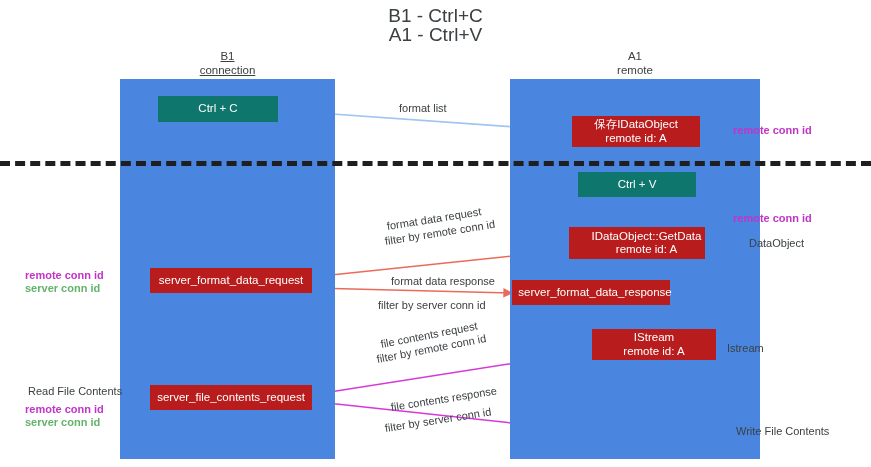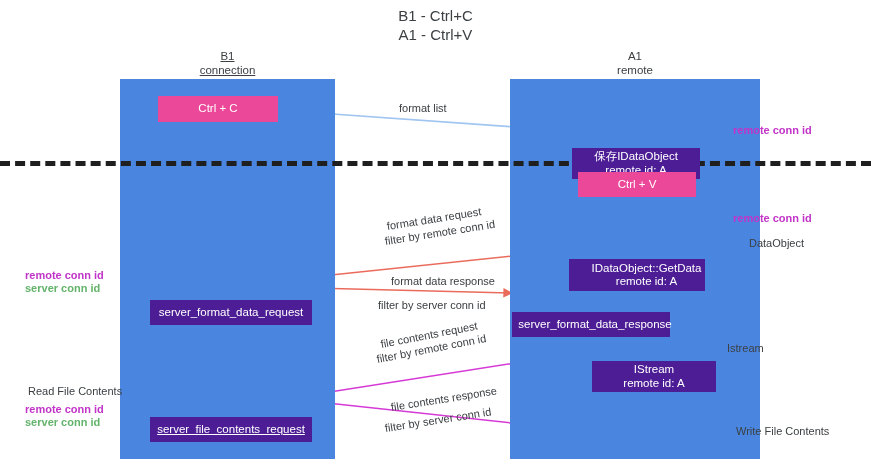--- a/index.html
+++ b/index.html
@@ -21,21 +21,21 @@
     width: 871px;
     height: 467px;
   }
 
   
   .title {
     position: absolute;
     left: 0; top: 6px;
     width: 871px;
     text-align: center;
-    font-size: 15px;
+    font-size: 19px;
     color: #3c4043;
     line-height: 19px;
     white-space: pre-line;
   }
 
   
   .lane-head {
     position: absolute;
     text-align: center;
     font-size: 11.5px;
@@ -57,22 +57,22 @@
     display: flex;
     flex-direction: column;
     align-items: center;
     justify-content: center;
     color: #ffffff;
     font-size: 11.5px;
     line-height: 13.5px;
     text-align: center;
     white-space: pre-line;
   }
-  .node.green { background: #ec4899; }
-  .node.orange { background: #4c1d95; margin-top: 32px; }
+  .node.green { background: #0f766e; }
+  .node.orange { background: #b91c1c; }
 
   
   .divider {
     position: absolute;
     left: 0;
     width: 871px;
     height: 0;
     border-top: 5px dashed #1f1f1f;
   }
 
@@ -156,21 +156,21 @@
   <div class="node orange" style="left:569px; top:227px; width:136px; height:32px;padding-left:19px;">IDataObject::GetData
 remote id: A</div>
 
   <div class="node orange" style="left:150px; top:268px; width:162px; height:25px;">server_format_data_request</div>
 
   <div class="node orange" style="left:512px; top:280px; width:158px; height:25px;padding-left:8px;">server_format_data_response</div>
 
   <div class="node orange" style="left:592px; top:329px; width:124px; height:31px;">IStream
 remote id: A</div>
 
-  <div class="node orange" style="left:150px; top:385px; width:162px; height:25px;text-decoration:underline;">server_file_contents_request</div>
+  <div class="node orange" style="left:150px; top:385px; width:162px; height:25px;">server_file_contents_request</div>
 
 
   <div class="lbl" style="left:399px; top:101px;">format list</div>
 
   <div class="lbl rot rot-a" style="left:388px; top:219px;">format data request</div>
   <div class="lbl rot rot-a" style="left:386px; top:234px;">
     <span class="seg">filter by </span><span class="seg b magenta">remote conn id</span>
   </div>
 
   <div class="lbl" style="left:391px; top:274px;">format data response</div>

